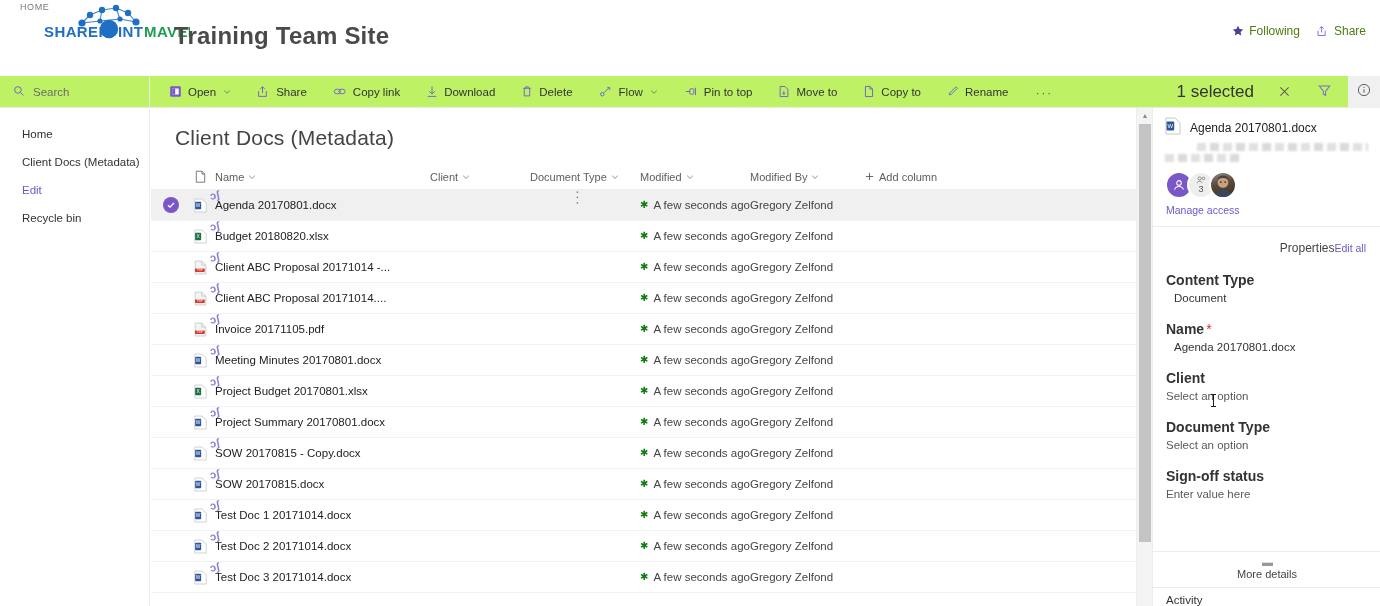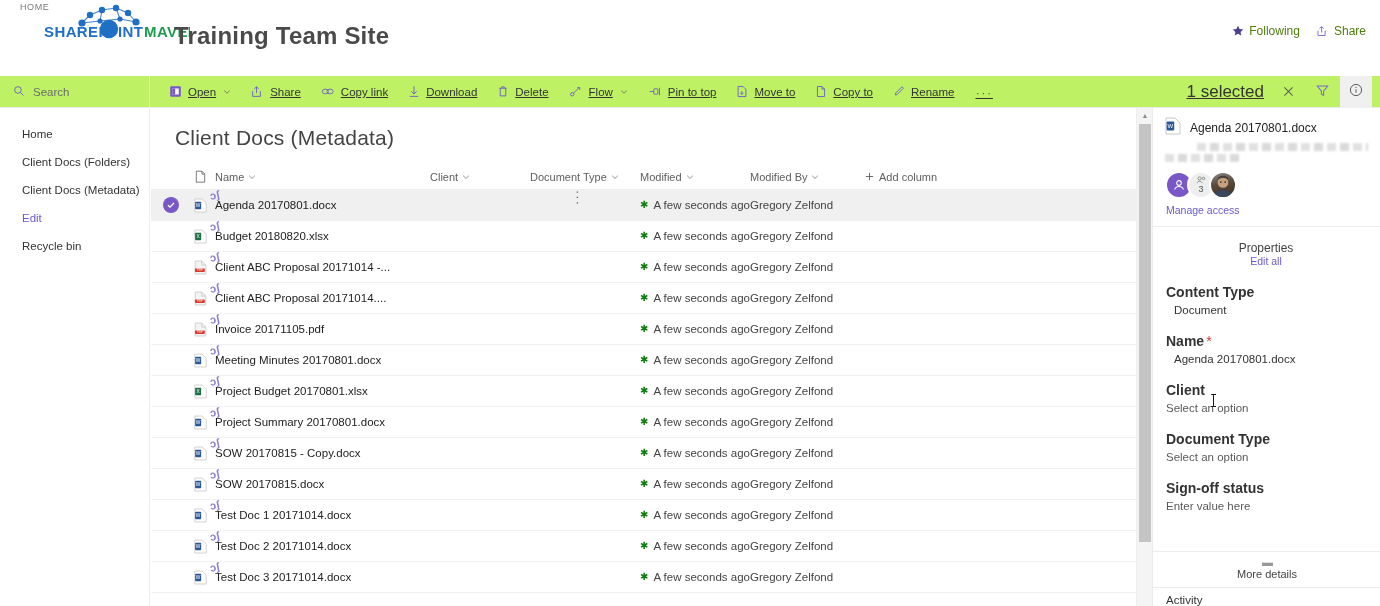--- a/index.html
+++ b/index.html
@@ -46,22 +46,22 @@
     background: #bef264;
     border-bottom: 1px solid #eaeaea;
   }
   .search-box {
     position: absolute; left: 0; top: 0; width: 150px; height: 32px;
     display: flex; align-items: center; gap: 8px; padding-left: 13px;
     border-right: 1px solid #ededed;
   }
   .search-box .ph { font-size: 11.5px; color: #6b6b6b; }
   .cmdbar {
-    position: absolute; left: 160px; top: 0; right: 8px; height: 32px;
-    display: flex; align-items: center; gap: 2px; text-decoration: underline;
+    position: absolute; left: 160px; top: 0; right: 0; height: 32px;
+    display: flex; align-items: center; gap: 8px;
   }
   .cmd {
     display: flex; align-items: center; gap: 6px;
     padding: 0 9px; height: 32px;
     font-size: 11.5px; color: #333; cursor: pointer; white-space: nowrap;
   }
   .cmd .chev { margin-left: 1px; }
   .cmd.ellipsis { letter-spacing: 1.5px; color: #666; font-size: 13px; padding: 0 10px; }
   .cmd-spacer { flex: 1 1 auto; }
   .sel-count { font-size: 17px; color: #333; margin-right: 6px; white-space: nowrap; }
@@ -178,21 +178,20 @@
   .av.count { background: #eeeeee; color: #555; font-size: 8px; flex-direction: column; line-height: 1; }
   .av.count .n { font-size: 9px; margin-top: 1px; }
   .av.photo { background: linear-gradient(165deg,#8a8a8a 0%,#5a4a3a 45%,#3a2e24 100%); overflow: hidden; }
   .manage {
     font-size: 10.5px; color: #6a5acd; padding: 5px 0 10px 13px; cursor: pointer;
   }
   .panel-sep { height: 1px; background: #ededed; margin: 0; }
   .props-head {
     display: flex; align-items: center; justify-content: flex-end;
     padding: 14px 14px 0 13px;
-    flex-direction: column;
   }
   .props-head .t { font-size: 12px; color: #444; }
   .props-head .e { font-size: 10.5px; color: #6a5acd; cursor: pointer; }
   .field { padding: 0 13px; margin-top: 17px; }
   .field .lbl { font-size: 14px; font-weight: 700; color: #333; }
   .field .lbl .req { color: #d13438; font-weight: 400; margin-left: 2px; }
   .field .val { font-size: 11.5px; color: #5a5a5a; margin-top: 4px; cursor: text; }
   .field .val.filled { color: #333; margin-left: 8px; }
   .panel-foot {
     position: absolute; left: 0; bottom: 0; width: 228px;
@@ -430,21 +429,20 @@
               <path d="M8 7.1v4.1"></path>
               <circle cx="8" cy="4.9" r=".75" fill="#5a5a5a" stroke="none"></circle>
             </svg>
         </span>
       </div>
     </div>
   </div>
 
   <nav class="leftnav">
     <div class="nav-item"><span>Home</span></div>
-    <div class="nav-item"><span>Client Docs (Folders)</span></div>
     <div class="nav-item"><span>Client Docs (Metadata)</span></div>
     <div class="nav-item edit"><span>Edit</span></div>
     <div class="nav-item"><span>Recycle bin</span></div>
   </nav>
 
   <main class="main">
     <div class="list-title">Client Docs (Metadata)</div>
 
     <div class="grid">
       <div class="ghead">

